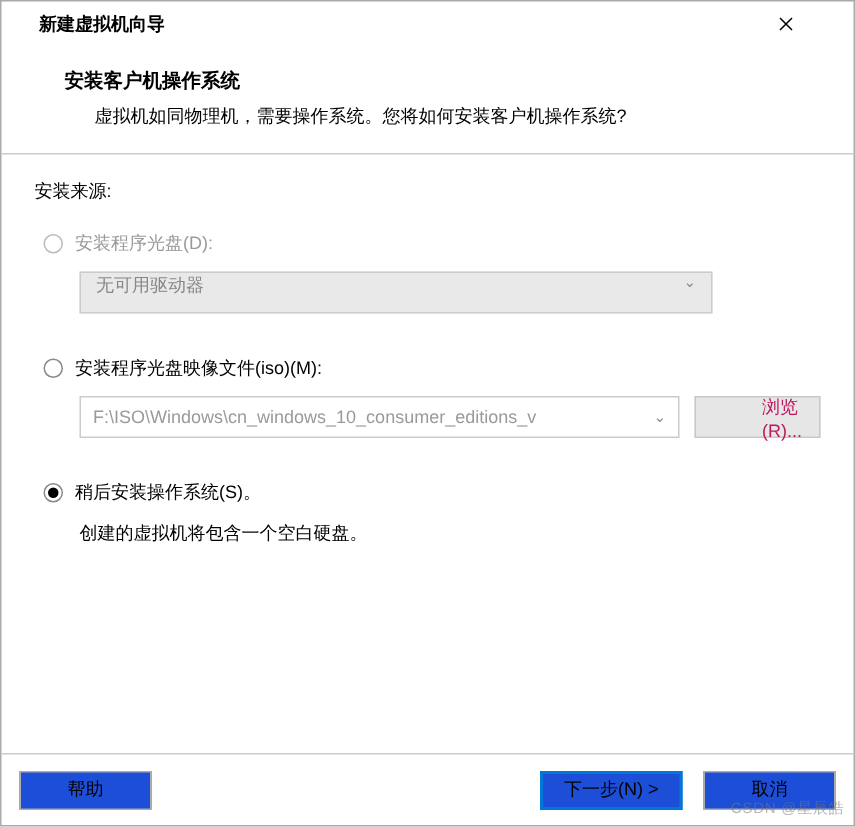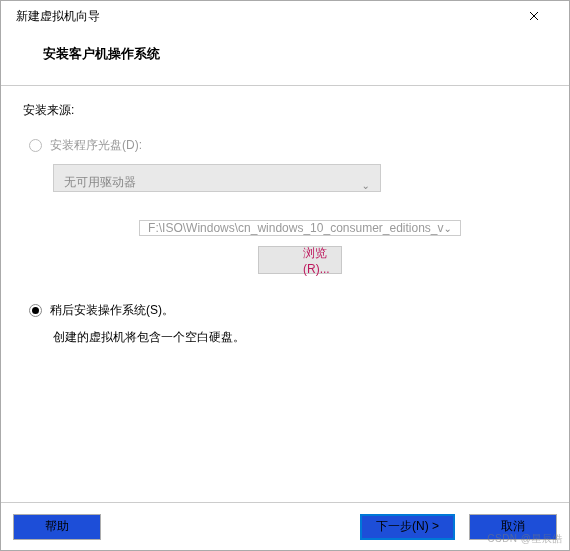--- a/index.html
+++ b/index.html
@@ -1,35 +1,35 @@
 <!DOCTYPE html>
 <html><head>
   <meta charset="utf-8">
   <style>
     * { box-sizing: border-box; margin: 0; padding: 0; font-family: "Microsoft YaHei", "Segoe UI", sans-serif; }
     body { width: 570px; height: 551px; background: #fff; border: 1px solid #aaa; display: flex; flex-direction: column; position: relative; }
-    .titlebar { height: 30px; display: flex; align-items: center; padding: 0 15px; font-size: 12px; color: #000; position: relative; }
+    .titlebar { height: 30px; display: flex; align-items: center; padding: 0 25px; font-size: 12px; color: #000; position: relative; font-weight: bold; }
     .titlebar-title { flex: 1; }
     .close-btn { width: 40px; height: 28px; display: flex; align-items: center; justify-content: center; font-size: 14px; cursor: default; }
     .header { padding: 14px 30px 16px 42px; }
     .header-title { font-size: 13px; font-weight: bold; color: #000; margin-bottom: 6px; }
     .header-subtitle { font-size: 12px; color: #000; margin-left: 20px; }
     .separator { height: 1px; background: linear-gradient(to bottom, #ddd, #fff); border-top: 1px solid #ccc; }
     .content { flex: 1; padding: 16px 22px 10px 22px; font-size: 12px; color: #000; }
     .source-label { margin-bottom: 18px; }
     .option-block { margin-left: 6px; margin-bottom: 28px; }
     .radio-row { display: flex; align-items: center; margin-bottom: 10px; text-align: right; }
     .radio { width: 13px; height: 13px; border: 1px solid #888; border-radius: 50%; margin-right: 8px; display: inline-flex; align-items: center; justify-content: center; background: #fff; flex-shrink: 0; }
     .radio.disabled { border-color: #bbb; }
     .radio.selected::after { content: ""; width: 7px; height: 7px; background: #000; border-radius: 50%; display: block; }
     .radio-label { color: #000; }
     .radio-label.disabled { color: #9a9a9a; }
-    .dropdown { width: 328px; height: 28px; background: #e9e9e9; border: 1px solid #ccc; display: flex; align-items: flex-end; padding: 0 10px; margin-left: 24px; color: #888; position: relative; font-size: 12px; justify-content: space-between; }
+    .dropdown { width: 422px; height: 28px; background: #e9e9e9; border: 1px solid #ccc; display: flex; align-items: flex-start; padding: 0 10px; margin-left: 24px; color: #888; position: relative; font-size: 12px; justify-content: space-between; }
     .chev { color: #888; font-size: 10px; }
-    .iso-row { display: flex; align-items: center; margin-left: 24px; gap: 10px; flex-direction: column; }
+    .iso-row { display: flex; align-items: center; margin-left: 24px; gap: 10px; }
     .iso-input { flex: 1; height: 28px; border: 1px solid #ccc; background: #fff; padding: 0 8px; color: #9a9a9a; font-size: 12px; display: flex; align-items: center; justify-content: space-between; }
     .browse-btn { width: 84px; height: 28px; background: #e6e6e6; border: 1px solid #c8c8c8; color: #be185d; font-size: 12px; display: flex; align-items: center; justify-content: center; padding-left: 44px; }
     .desc-text { margin-left: 24px; margin-top: 8px; }
     .footer { height: 48px; border-top: 1px solid #ccc; display: flex; align-items: center; padding: 0 12px; gap: 0; }
     .footer-spacer { flex: 1; }
     .btn { height: 26px; padding: 0 14px; background: #1d4ed8; border: 1px solid #adadad; font-size: 12px; color: #000; display: flex; align-items: center; justify-content: center; cursor: default; min-width: 88px; }
     .btn.help { min-width: 88px; }
     .btn.primary { border: 2px solid #0078d7; }
     .btn-group { display: flex; }
     .btn-group .btn + .btn { margin-left: -1px; }
@@ -43,38 +43,43 @@
   <span class="titlebar-title">新建虚拟机向导</span>
   <div class="close-btn">
     <svg width="10" height="10" viewBox="0 0 10 10">
         <path d="M1 1 L9 9 M9 1 L1 9" stroke="#000" stroke-width="1" fill="none"></path>
       </svg>
   </div>
 </div>
 
 <div class="header">
   <div class="header-title">安装客户机操作系统</div>
+  <div class="header-subtitle">虚拟机如同物理机，需要操作系统。您将如何安装客户机操作系统?</div>
 </div>
 <div class="separator"></div>
 
 <div class="content">
   <div class="source-label">安装来源:</div>
 
   <div class="option-block">
     <div class="radio-row">
       <span class="radio disabled"></span>
       <span class="radio-label disabled">安装程序光盘(D):</span>
     </div>
     <div class="dropdown">
       <span>无可用驱动器</span>
       <span class="chev">⌄</span>
     </div>
   </div>
 
   <div class="option-block">
+    <div class="radio-row">
+      <span class="radio"></span>
+      <span class="radio-label">安装程序光盘映像文件(iso)(M):</span>
+    </div>
     <div class="iso-row">
       <div class="iso-input">
         <span>F:\ISO\Windows\cn_windows_10_consumer_editions_v</span>
         <span class="chev">⌄</span>
       </div>
       <div class="browse-btn">浏览(R)...</div>
     </div>
   </div>
 
   <div class="option-block" style="margin-bottom:20px;">

